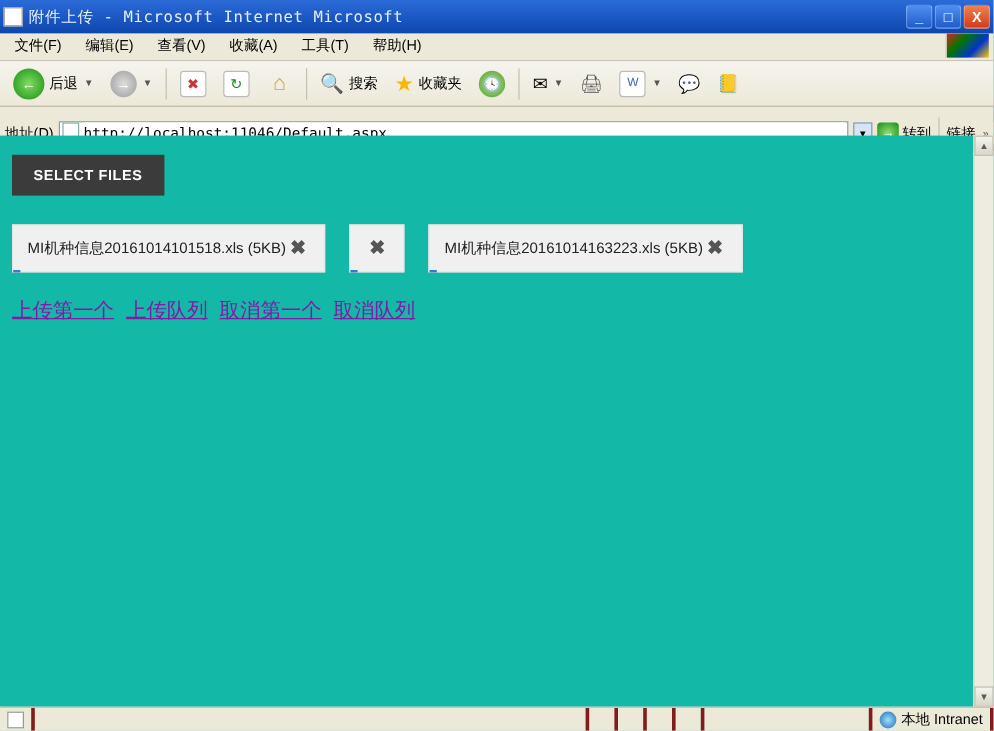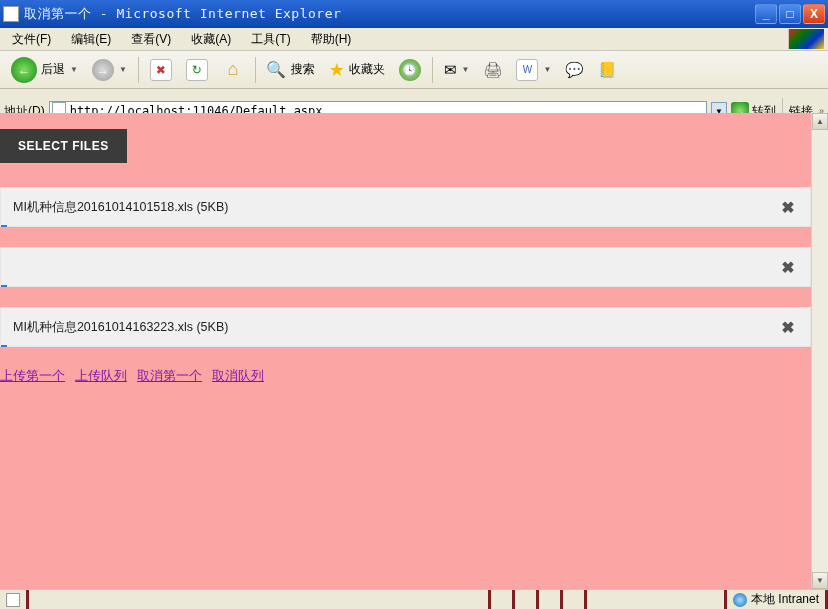--- a/index.html
+++ b/index.html
@@ -9,21 +9,21 @@
 .titlebar { height: 28px; background: linear-gradient(#2b6bd8, #1f5cc8 40%, #0d46ac); display: flex; align-items: center; padding: 0 3px; color: #fff; }
 .titlebar .tb-icon { width: 16px; height: 16px; background: #fff; border: 1px solid #999; margin-right: 5px; }
 .titlebar .tb-title { font: 13px "SimSun", monospace; letter-spacing: 0.5px; color: #e8f0ff; }
 .titlebar .tb-btns { margin-left: auto; display: flex; gap: 2px; }
 .tb-btn { width: 22px; height: 20px; border: 1px solid #fff4; display: flex; align-items: center; justify-content: center; font: bold 12px Arial; color: #fff; border-radius: 3px; }
 .tb-min { background: linear-gradient(#4f8ef0,#1f5cc8); }
 .tb-max { background: linear-gradient(#4f8ef0,#1f5cc8); }
 .tb-close { background: linear-gradient(#f08050,#d43a1a); }
 
 
-.menubar { height: 23px; background: #ece9d8; display: flex; align-items: center; padding: 0 4px; gap: 4px; border-bottom: 1px solid #c9c6b7; }
+.menubar { height: 23px; background: #ece9d8; display: flex; padding: 0 4px; gap: 4px; border-bottom: 1px solid #c9c6b7; }
 .menubar .mi { padding: 2px 8px; font-size: 12px; }
 .menubar .flag { margin-left: auto; width: 36px; height: 20px; background: linear-gradient(135deg,#d22,#070,#03c,#fc0); border-left: 1px solid #c9c6b7; }
 
 
 .toolbar { height: 38px; background: linear-gradient(#f5f4ee,#ece9d8); display: flex; align-items: center; padding: 0 6px; gap: 4px; border-bottom: 1px solid #bcb8a5; }
 .tbtn { display: flex; align-items: center; gap: 4px; padding: 2px 4px; border: 1px solid transparent; border-radius: 3px; }
 .icircle { width: 26px; height: 26px; border-radius: 50%; display: flex; align-items: center; justify-content: center; }
 .icircle.green { background: radial-gradient(#7fdf5f,#178a17); color:#fff; }
 .icircle.grey { background: radial-gradient(#ddd,#9a9a9a); color:#fff; }
 .icircle.small { width: 22px; height: 22px; }
@@ -36,48 +36,48 @@
 .addrbar { height: 24px; background: #ece9d8; display: flex; align-items: center; padding: 0 4px; gap: 4px; border-bottom: 6px solid #404040; margin-top: 13px; }
 .addrbar .lbl { font-size:12px; }
 .addrbar .addrfield { flex:1; height:20px; background:#fff; border:1px solid #7f9db9; display:flex; padding:0 2px; gap:4px; }
 .addrbar .addrfield input { border:none; outline:none; flex:1; font: 12px "SimSun", monospace; }
 .addrbar .ddarr { width:16px; height:18px; background:#d7e4f2; border:1px solid #7f9db9; display:flex; align-items:center; justify-content:center; font-size:8px; }
 .go { display:flex; align-items:center; gap:3px; }
 .go .gob { width:18px; height:18px; background:radial-gradient(#8fe070,#178a17); border-radius:3px; color:#fff; display:flex; align-items:center; justify-content:center; font-size:11px; }
 
 
 .contentwrap { position:absolute; top:113px; left:0; right:0; bottom:20px; display:flex; }
-.page { background:#fca5a5; flex:1; padding:16px 0; overflow:hidden; }
+.page { background:#14b8a6; flex:1; padding:16px 10px; overflow:hidden; }
 .vscroll { width:17px; background:#eeece1; border-left:1px solid #d6d2c2; display:flex; flex-direction:column; }
 .vscroll .arr { height:17px; background:linear-gradient(#f4f3ee,#d9d6c7); border:1px solid #c2beac; display:flex; align-items:center; justify-content:center; font-size:8px; color:#5a5a5a; }
 .vscroll .track { flex:1; }
 
 
 .selectbtn { background:#3b3b3b; color:#fff; font: bold 12px Arial; padding:10px 18px; display:inline-block; letter-spacing:0.5px; }
-.filelist { margin-top:24px; display:flex; flex-direction:column; gap:20px; }
+.filelist { margin-top:24px; display:flex; flex-direction:row; gap:20px; }
 .fileitem { background:#f1f0f0; border:1px solid #e7e6e6; padding:9px 12px; display:flex; align-items:center; position:relative; }
 .fileitem .fname { font-size:12.5px; color:#222; }
 .fileitem .fx { margin-left:auto; width:20px; height:20px; display:flex; align-items:center; justify-content:center; font: bold 16px Arial; color:#555; }
 .fileitem .pbar { position:absolute; left:0; bottom:-1px; height:2px; width:6px; background:#2f7bd8; }
-.links { margin-top:20px; display:flex; gap:10px; font-size:13px; }
+.links { margin-top:20px; display:flex; gap:10px; font-size:17px; }
 .links a { color:#8319a8; text-decoration:underline; }
 
 
 .statusbar { position:absolute; left:0; right:0; bottom:0; height:20px; background:#ece9d8; border-top:1px solid #c9c6b7; display:flex; align-items:center; font-size:12px; }
 .statusbar .seg { height:100%; border-right:3px solid #7f1d1d; display:flex; align-items:center; padding:0 6px; }
 .statusbar .stretch { flex:1; }
 .globe { width:14px; height:14px; border-radius:50%; background:radial-gradient(#9fe0ff,#1a6ab5); margin-right:4px; }
 .pgicon { width:14px; height:14px; background:#fff; border:1px solid #999; }
 </style>
 </head>
 <body>
 
 <div class="titlebar">
   <div class="tb-icon"></div>
-  <div class="tb-title">取消第一个 - Microsoft Internet Explorer</div>
+  <div class="tb-title">附件上传 - Microsoft Internet Microsoft</div>
   <div class="tb-btns">
     <div class="tb-btn tb-min">_</div>
     <div class="tb-btn tb-max">□</div>
     <div class="tb-btn tb-close">X</div>
   </div>
 </div>
 
 <div class="menubar">
   <span class="mi">文件(F)</span>
   <span class="mi">编辑(E)</span>

